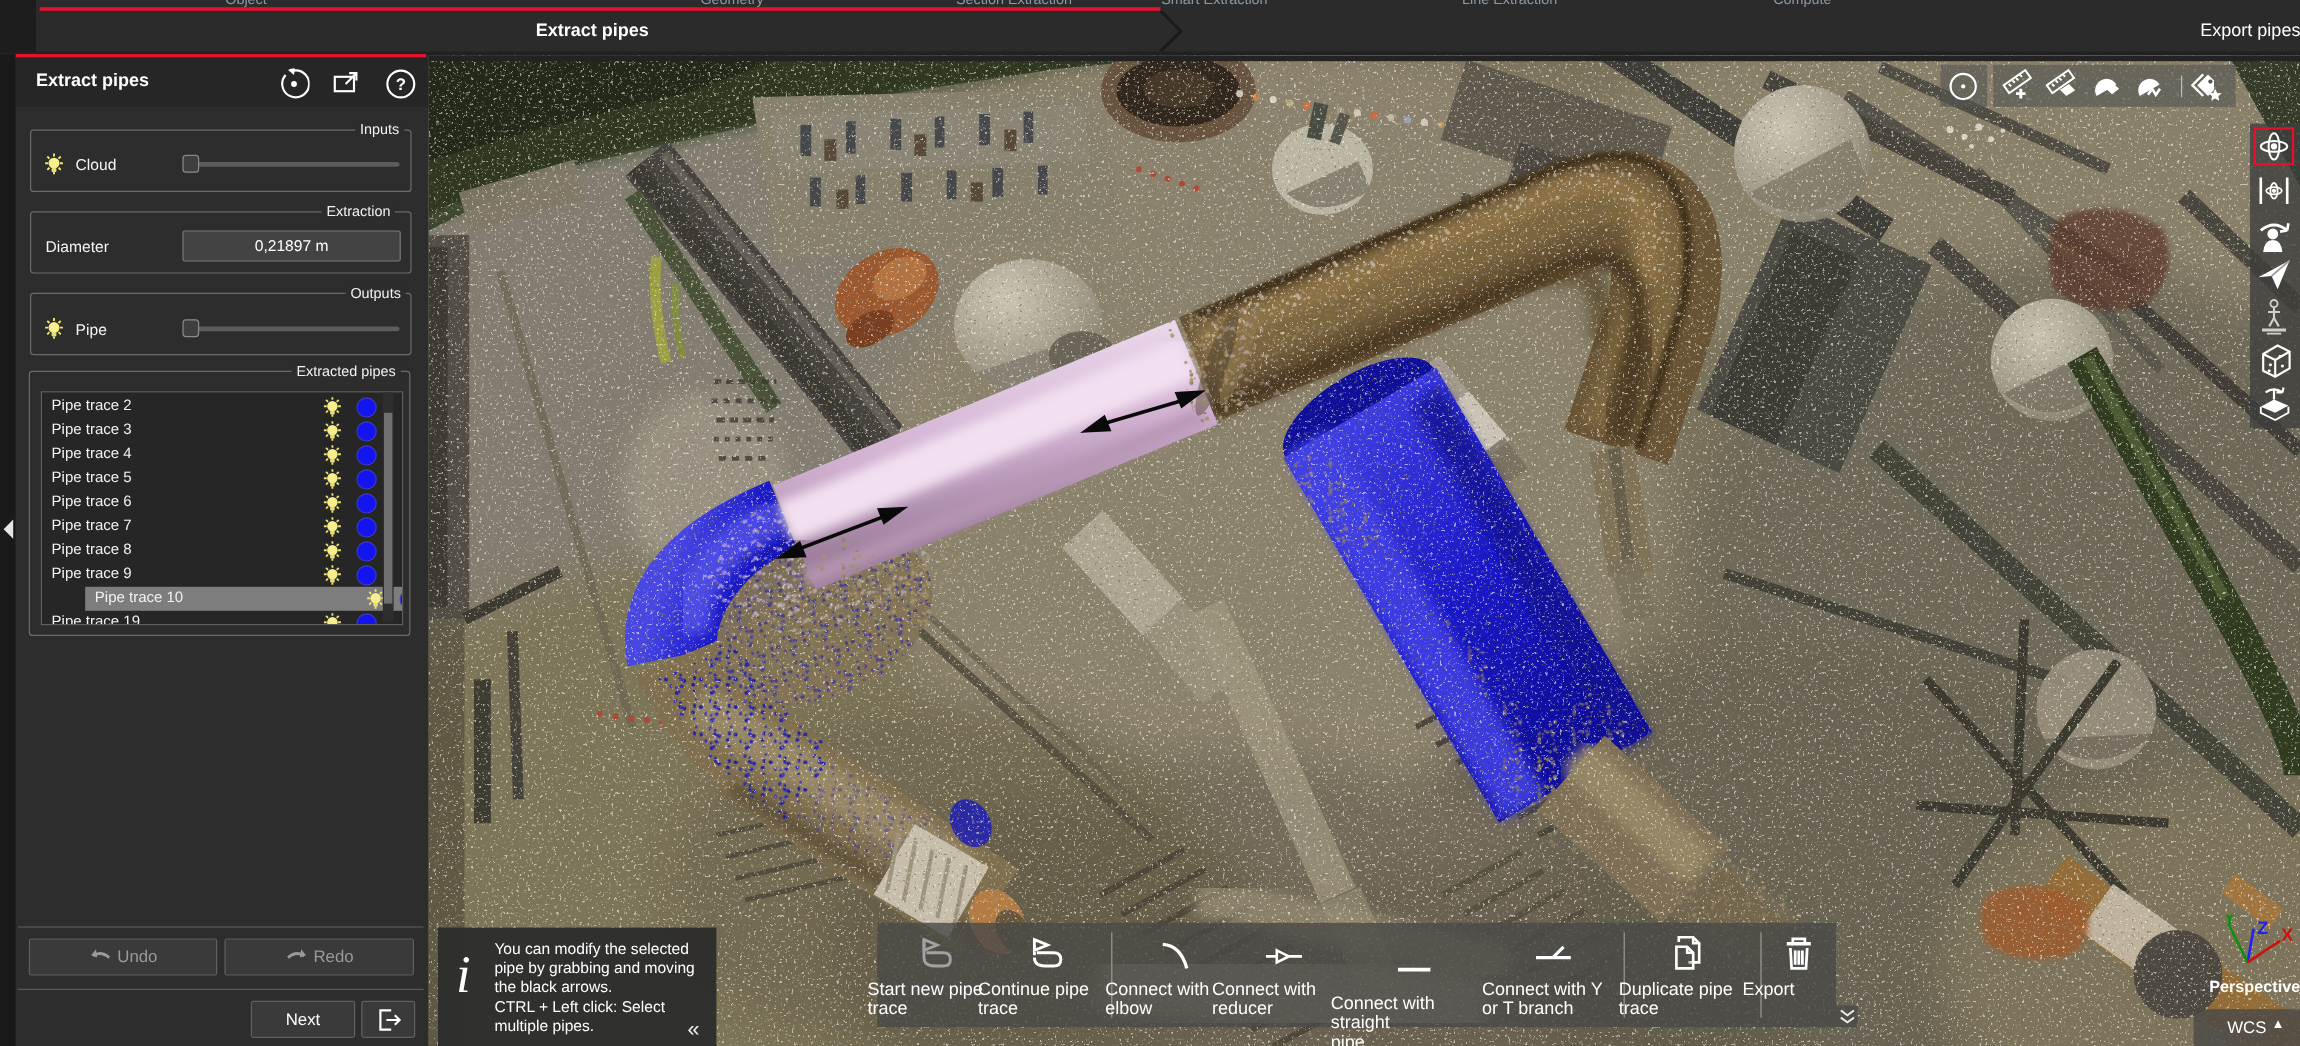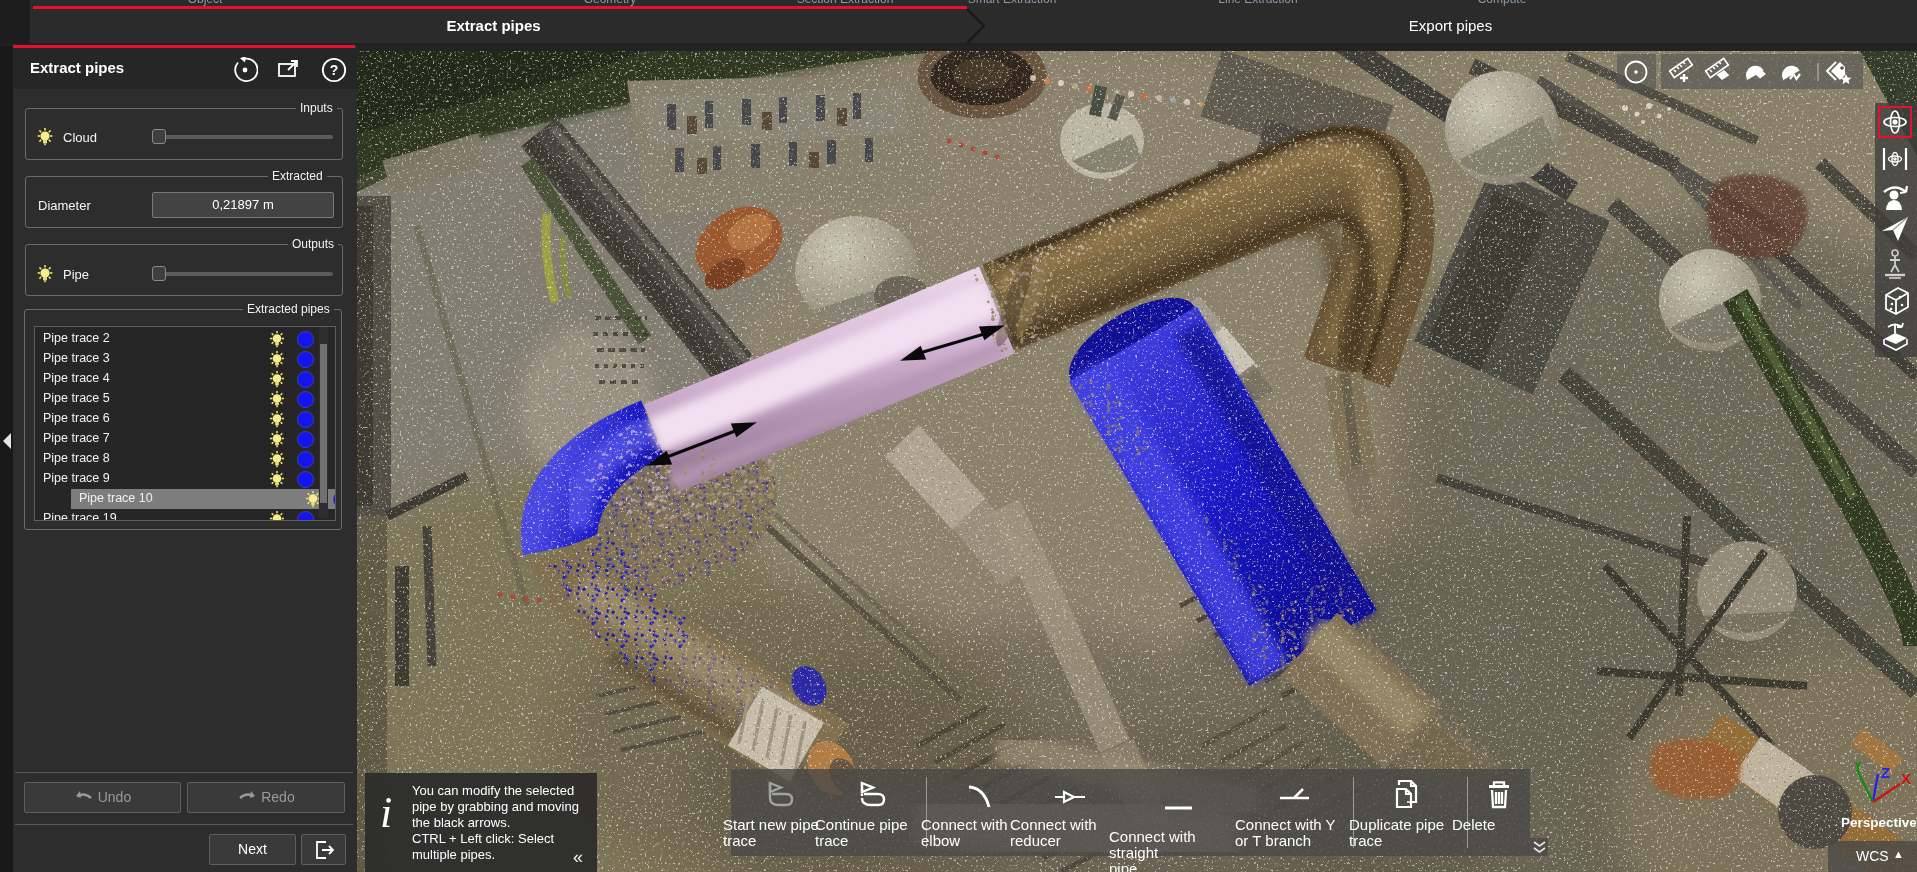--- a/index.html
+++ b/index.html
@@ -5,21 +5,21 @@
   html,body{margin:0;padding:0;width:1917px;height:872px;overflow:hidden;background:#1c1c1c;
     font-family:"Liberation Sans",sans-serif;}
   .abs{position:absolute;}
   
   #topbar{left:0;top:0;width:1917px;height:46px;background:#2b2b2b;overflow:hidden;}
   #topbar .steps{position:absolute;top:-8px;font-size:12px;color:#8c99a6;white-space:nowrap;}
   #redline{left:33px;top:6px;width:934px;height:3px;background:#e8102e;}
   #tabedge{left:950px;top:9px;}
   #tabtxt1{left:10px;top:9px;width:967px;height:34px;line-height:34px;text-align:center;
     color:#fff;font-size:15px;font-weight:bold;}
-  #tabtxt2{left:984px;top:9px;width:933px;height:34px;line-height:34px;text-align:center;
+  #tabtxt2{left:984px;top:9px;width:933px;height:34px;line-height:34px;text-align:right;
     color:#fff;font-size:15px;}
   #topleftdark{left:0;top:0;width:30px;height:46px;background:#1d1d1d;}
   #tabunder{left:0;top:43px;width:1917px;height:3px;background:#212121;}
   
   #leftrail{left:0;top:46px;width:13px;height:826px;background:#191919;}
   #collapse{left:3px;top:433px;width:0;height:0;border-top:8px solid transparent;
     border-bottom:8px solid transparent;border-right:8px solid #e5e5e5;}
   
   #lpanel{left:13px;top:46px;width:344px;height:826px;background:#2d2d2d;}
   #lpred{left:13px;top:45px;width:342px;height:3px;background:#e8102e;}
@@ -622,21 +622,21 @@
   <path d="M12 13 L21 4 M15 4 h6 v6" fill="none" stroke="#fff" stroke-width="1.8"></path>
 </svg>
 <svg class="abs hicon" style="left:321px;" viewBox="0 0 26 26">
   <circle cx="13" cy="13" r="11.2" fill="none" stroke="#fff" stroke-width="1.8"></circle>
   <text x="13" y="18" text-anchor="middle" font-size="14" font-weight="bold" fill="#fff" font-family="Liberation Sans">?</text>
 </svg>
 
 <div class="abs gbox" style="left:25px;top:108px;width:316px;height:50px;"></div>
 <div class="abs glabel" style="left:296px;top:101px;">Inputs</div>
 <div class="abs gbox" style="left:25px;top:176px;width:316px;height:50px;"></div>
-<div class="abs glabel" style="left:268px;top:169px;">Extracted</div>
+<div class="abs glabel" style="left:268px;top:169px;">Extraction</div>
 <div class="abs gbox" style="left:25px;top:244px;width:316px;height:50px;"></div>
 <div class="abs glabel" style="left:288px;top:237px;">Outputs</div>
 <div class="abs gbox" style="left:24px;top:309px;width:316px;height:219px;"></div>
 <div class="abs glabel" style="left:243px;top:302px;">Extracted pipes</div>
 
 <svg class="abs" style="left:35px;top:127px;" width="20" height="19" viewBox="0 0 20 19">
     <use href="#bulbico"></use>
   </svg>
 <div class="abs rowtxt" style="left:63px;top:130px;">Cloud</div>
 <div class="abs track" style="left:153px;top:135px;width:180px;"></div>
@@ -817,21 +817,21 @@
 <div class="tsep" style="left:1467px;"></div>
 <div class="abs titem" style="left:1452px;width:100px;">
  <svg width="40" height="38" viewBox="0 0 40 38" style="top:7px;">
       <g fill="none" stroke="#fff" stroke-width="2.3">
   <path d="M12 10 v-3.6 h10 v3.6"></path>
         <path d="M7 10.5 h20" stroke-width="3"></path>
   <path d="M10 14 l1 17 h12 l1 -17"></path>
         <path d="M14 16 v12 M17 16 v12 M20 16 v12"></path>
       </g>
     </svg>
- <div class="lbl">Delete</div>
+ <div class="lbl">Export</div>
   </div>
 <svg class="abs" style="left:1532px;top:841px;" width="15" height="13" viewBox="0 0 15 13">
 <path d="M2 1 l5.5 4 L13 1 M2 7 l5.5 4 L13 7" fill="none" stroke="#e8e8e8" stroke-width="1.6"></path>
   </svg>
 
 <div class="abs" id="vtools1"></div>
 <div class="abs" id="vtools2"></div>
 <div class="abs" id="rsidebar"></div>
 <svg class="abs" style="left:1622px;top:58px;" width="28" height="28" viewBox="0 0 28 28">
  <circle cx="14" cy="14" r="10.5" fill="none" stroke="#fff" stroke-width="1.8"></circle>

